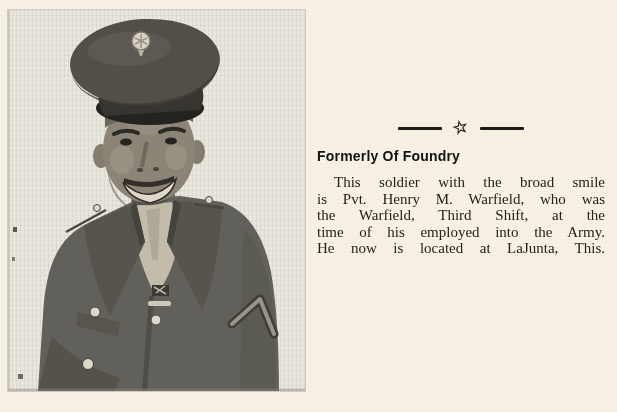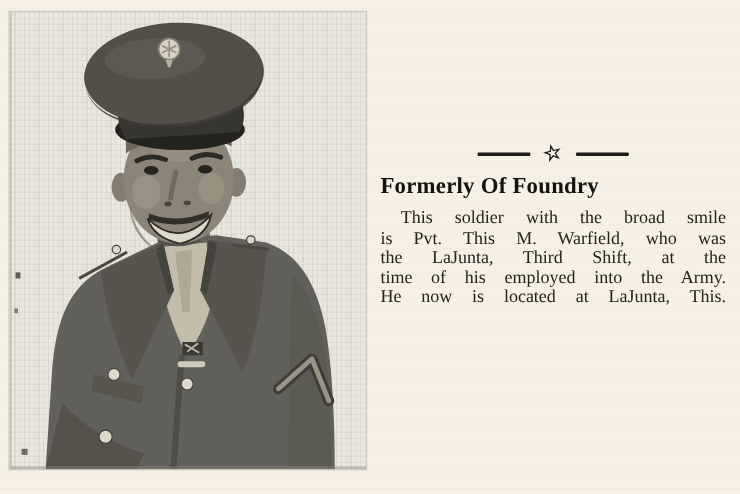--- a/index.html
+++ b/index.html
@@ -60,23 +60,23 @@
   .divider .star {
     display: inline-block;
     font-size: 17px;
     line-height: 1;
     font-weight: bold;
     color: #1d1c18;
     transform: rotate(-14deg) translateY(-1px);
   }
   .title {
     margin: 8px 0 7px 0;
-    font-family: Liberation Serif, serif;
+    font-family: Liberation Sans, sans-serif;
     font-weight: bold;
-    font-size: 19px;
+    font-size: 14px;
     line-height: 22px;
     letter-spacing: 0.2px;
     color: #15130f;
   }
   .body { font-size: 15px; }
   .jline {
     text-align: justify;
     text-align-last: justify;
     line-height: 16.6px;
     color: #262219;
@@ -203,20 +203,20 @@
 
   <section class="article">
     <div class="divider">
       <span class="rule"></span>
       <span class="star">☆</span>
       <span class="rule"></span>
     </div>
     <h1 class="title">Formerly Of Foundry</h1>
     <div class="body">
         <div class="jline indent">This soldier with the broad smile</div>
-        <div class="jline">is Pvt. This M. Warfield, who was</div>
-        <div class="jline">the LaJunta, Third Shift, at the</div>
+        <div class="jline">is Pvt. Henry M. Warfield, who was</div>
+        <div class="jline">the Warfield, Third Shift, at the</div>
         <div class="jline">time of his employed into the Army.</div>
         <div class="jline">He now is located at LaJunta, This.</div>
       </div>
   </section>
 
 </div>
 
 </body></html>

